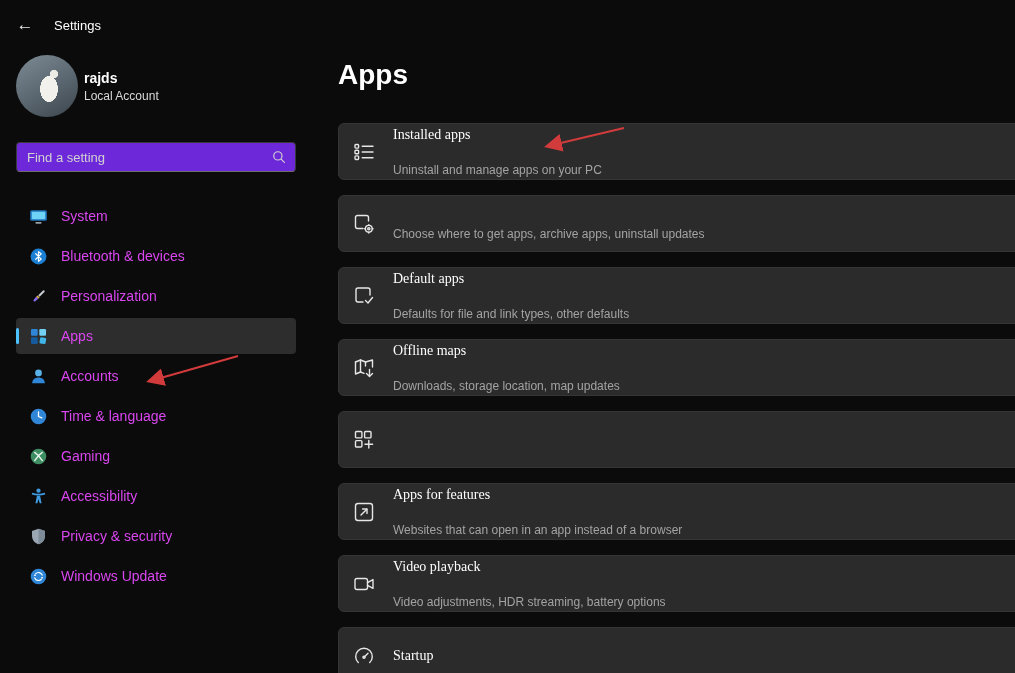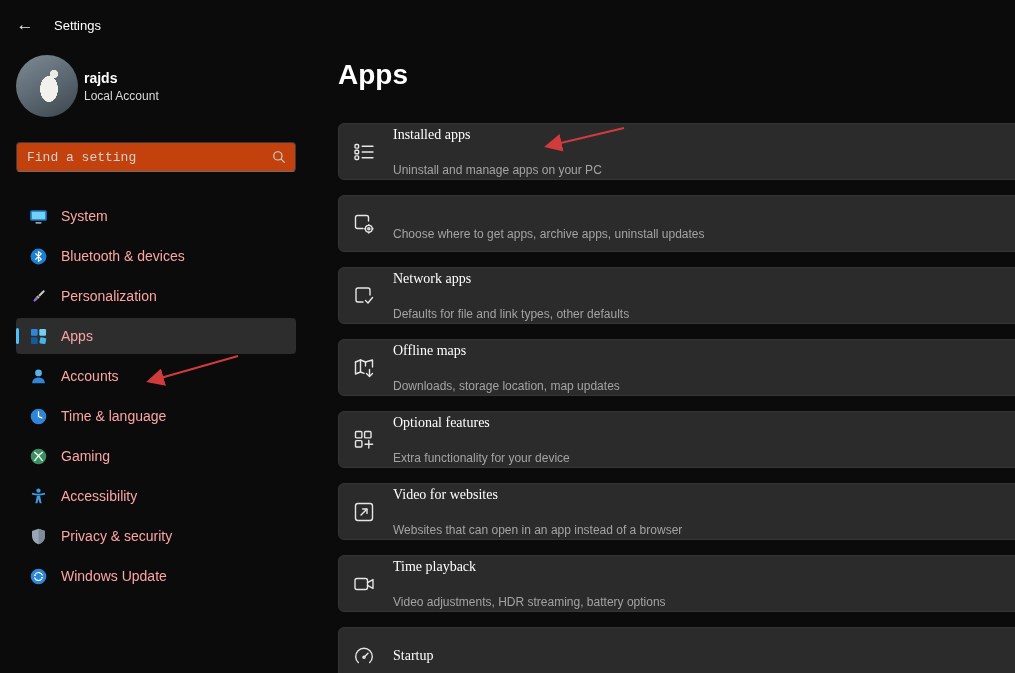--- a/index.html
+++ b/index.html
@@ -24,40 +24,40 @@
     background:
       radial-gradient(ellipse 15px 22px at 33px 34px, #f2f1ec 0 58%, rgba(242,241,236,0) 60%),
       radial-gradient(circle 7px at 38px 19px, #eceae4 0 60%, rgba(236,234,228,0) 62%),
       linear-gradient(150deg,#7d8b94 0%,#5a666f 55%,#3a444c 100%);
   }
   .user-name { font-size:14px; font-weight:700; color:#fff; }
   .user-type { font-size:12px; color:#d9d9d9; margin-top:3px; }
 
   .search-wrap { position:relative; margin-top:24px; }
   .search-input {
-    width:100%; height:30px; background:#c2410c;
+    width:100%; height:30px; background:#6d28d9;
     border:1px solid #3a3a3a; border-bottom-color:#6d6d6d; border-radius:4px;
     color:#eaeaea; font-size:13px; padding:0 32px 0 10px; outline:none;
-    font-family:Liberation Mono, monospace;
+    font-family:Liberation Sans, sans-serif;
   }
   .search-input::placeholder { color:#d2d2d2; }
   .search-icon { position:absolute; right:8px; top:6px; width:18px; height:18px; }
 
   .nav { margin-top:26px; }
   .nav-item {
     position:relative; display:flex; align-items:center; gap:13px;
     height:36px; padding-left:13px; margin-bottom:4px; border-radius:4px; cursor:pointer;
   }
   .nav-item.selected { background:#2d2d2d; }
   .nav-item.selected::before {
     content:""; position:absolute; left:0; top:10px; width:3px; height:16px;
     background:#4cc2ff; border-radius:2px;
   }
   .nav-icon { width:19px; height:19px; flex:none; display:flex; align-items:center; justify-content:center; }
-  .nav-label { font-size:14px; color:#fca5a5; white-space:nowrap; }
+  .nav-label { font-size:14px; color:#d946ef; white-space:nowrap; }
 
   
   .main { position:absolute; left:338px; top:58px; width:687px; }
   .page-title { font-size:28px; font-weight:700; line-height:34px; color:#fff; margin-bottom:31px; }
   .card {
     display:flex; align-items:center; height:57px; margin-bottom:15px;
     background:#2b2b2b; border:1px solid #353535; border-radius:6px;
     padding:0 16px 0 12px; cursor:pointer;
   }
   .row-icon { width:26px; height:26px; margin-right:16px; flex:none; display:flex; align-items:center; justify-content:center; }
@@ -250,21 +250,21 @@
   </div>
 
   <div class="card">
     <span class="row-icon">
       <svg viewBox="0 0 24 24">
         <path d="M18 11 V6 a2 2 0 0 0 -2 -2 H6 a2 2 0 0 0 -2 2 v10 a2 2 0 0 0 2 2 h5"></path>
         <polyline points="13.5,16.5 16,19 20.5,13.5"></polyline>
       </svg>
     </span>
     <div class="card-text">
-      <div class="card-title">Network apps</div>
+      <div class="card-title">Default apps</div>
       <div class="card-subtitle">Defaults for file and link types, other defaults</div>
     </div>
   </div>
 
   <div class="card">
     <span class="row-icon">
       <svg viewBox="0 0 24 24">
         <polyline points="3.5,6 8.5,4 13.5,6 20.5,4 20.5,11"></polyline>
         <polyline points="3.5,6 3.5,18 8.5,16 12,17.4"></polyline>
         <line x1="8.5" y1="4" x2="8.5" y2="16"></line>
@@ -282,49 +282,45 @@
   <div class="card">
     <span class="row-icon">
       <svg viewBox="0 0 24 24">
         <rect x="3.5" y="3.5" width="6.4" height="6.4" rx="1"></rect>
         <rect x="3.5" y="12.6" width="6.4" height="6.4" rx="1"></rect>
         <rect x="12.6" y="3.5" width="6.4" height="6.4" rx="1"></rect>
         <line x1="16.8" y1="12.4" x2="16.8" y2="20"></line>
           <line x1="13" y1="16.2" x2="20.6" y2="16.2"></line>
       </svg>
     </span>
-    <div class="card-text">
-      <div class="card-title">Optional features</div>
-      <div class="card-subtitle">Extra functionality for your device</div>
-    </div>
   </div>
 
   <div class="card">
     <span class="row-icon">
       <svg viewBox="0 0 24 24">
         <rect x="3.5" y="3.5" width="17" height="17" rx="2.5"></rect>
         <line x1="9" y1="15" x2="14.8" y2="9.2"></line>
         <polyline points="10.6,9 15,9 15,13.4"></polyline>
       </svg>
     </span>
     <div class="card-text">
-      <div class="card-title">Video for websites</div>
+      <div class="card-title">Apps for features</div>
       <div class="card-subtitle">Websites that can open in an app instead of a browser</div>
     </div>
   </div>
 
   <div class="card">
     <span class="row-icon">
       <svg viewBox="0 0 24 24">
         <rect x="3" y="6.5" width="12.5" height="11" rx="2"></rect>
         <path d="M15.5 10.6 L21 7.6 v8.8 l-5.5 -3"></path>
       </svg>
     </span>
     <div class="card-text">
-      <div class="card-title">Time playback</div>
+      <div class="card-title">Video playback</div>
       <div class="card-subtitle">Video adjustments, HDR streaming, battery options</div>
     </div>
   </div>
 
   <div class="card">
     <span class="row-icon">
       <svg viewBox="0 0 24 24">
         <path d="M6.3 18.6 a8.3 8.3 0 1 1 11.4 0"></path>
         <line x1="12" y1="13.2" x2="16" y2="9.2"></line>
         <circle cx="12" cy="13.2" r="1.1"></circle>

